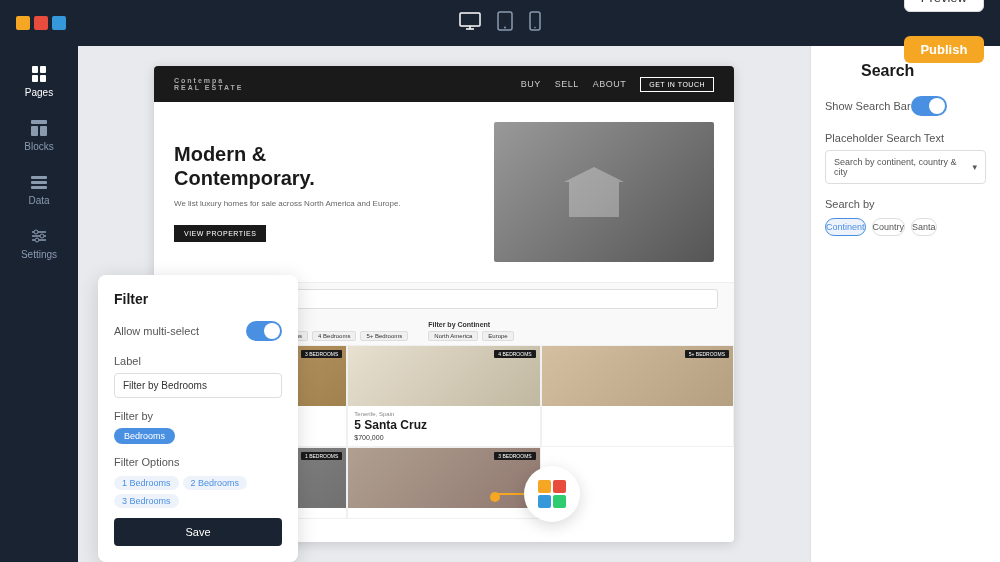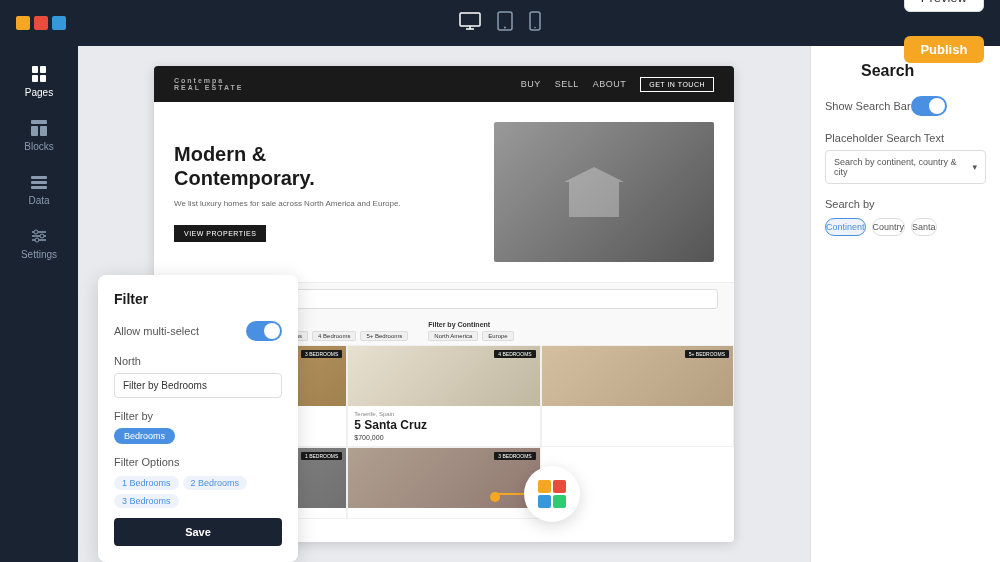--- a/index.html
+++ b/index.html
@@ -185,21 +185,21 @@
     .filter-label { font-size: 11px; color: #555; }
     .toggle-switch { width: 36px; height: 20px; background: #4a90e2; border-radius: 10px; position: relative; cursor: pointer; }
     .toggle-switch::after { content: ''; position: absolute; width: 16px; height: 16px; background: white; border-radius: 50%; top: 2px; right: 2px; }
     .filter-section-label { font-size: 11px; color: #555; margin-bottom: 6px; }
     .filter-text-input { width: 100%; border: 1px solid #ddd; border-radius: 4px; padding: 6px 8px; font-size: 10px; color: #333; margin-bottom: 12px; }
     .filter-chips-row { display: flex; gap: 6px; flex-wrap: wrap; margin-bottom: 12px; }
     .filter-chip-blue { background: #4a90e2; color: white; border-radius: 12px; padding: 3px 10px; font-size: 9px; cursor: pointer; }
     .filter-options-label { font-size: 11px; color: #555; margin-bottom: 8px; }
     .filter-options-chips { display: flex; gap: 4px; flex-wrap: wrap; }
     .filter-opt-chip { background: #eef3fb; color: #4a90e2; border-radius: 10px; padding: 2px 8px; font-size: 9px; cursor: pointer; }
-    .filter-save-btn { width: 100%; background: #1a2332; color: white; border: none; border-radius: 4px; padding: 8px; font-size: 11px; font-weight: 700; cursor: pointer; margin-top: 10px; }
+    .filter-save-btn { width: 100%; background: #1a2332; color: white; border: none; border-radius: 4px; padding: 8px; font-size: 11px; font-weight: 400; cursor: pointer; margin-top: 10px; }
 
     
     #right-panel {
       width: 190px;
       background: white;
       padding: 16px 14px;
       border-left: 1px solid #e0e0e0;
     }
     .right-panel-title { font-size: 16px; font-weight: 700; color: #1a1a1a; margin-bottom: 16px; margin-left: 36px; }
     .right-setting-row { display: flex; align-items: center; margin-bottom: 16px; }
@@ -423,21 +423,21 @@
         </div>
       </div>
     </div>
 
     <div id="filter-panel">
       <div class="filter-panel-title">Filter</div>
       <div class="filter-row">
         <span class="filter-label">Allow multi-select</span>
         <div class="toggle-switch"></div>
       </div>
-      <div class="filter-section-label">North</div>
+      <div class="filter-section-label">Label</div>
       <input class="filter-text-input" type="text" value="Filter by Bedrooms" style="">
       <div class="filter-section-label">Filter by</div>
       <div class="filter-chips-row">
         <span class="filter-chip-blue">Bedrooms</span>
       </div>
       <div class="filter-options-label">Filter Options</div>
       <div class="filter-options-chips">
         <span class="filter-opt-chip">1 Bedrooms</span>
         <span class="filter-opt-chip">2 Bedrooms</span>
         <span class="filter-opt-chip">3 Bedrooms</span>

